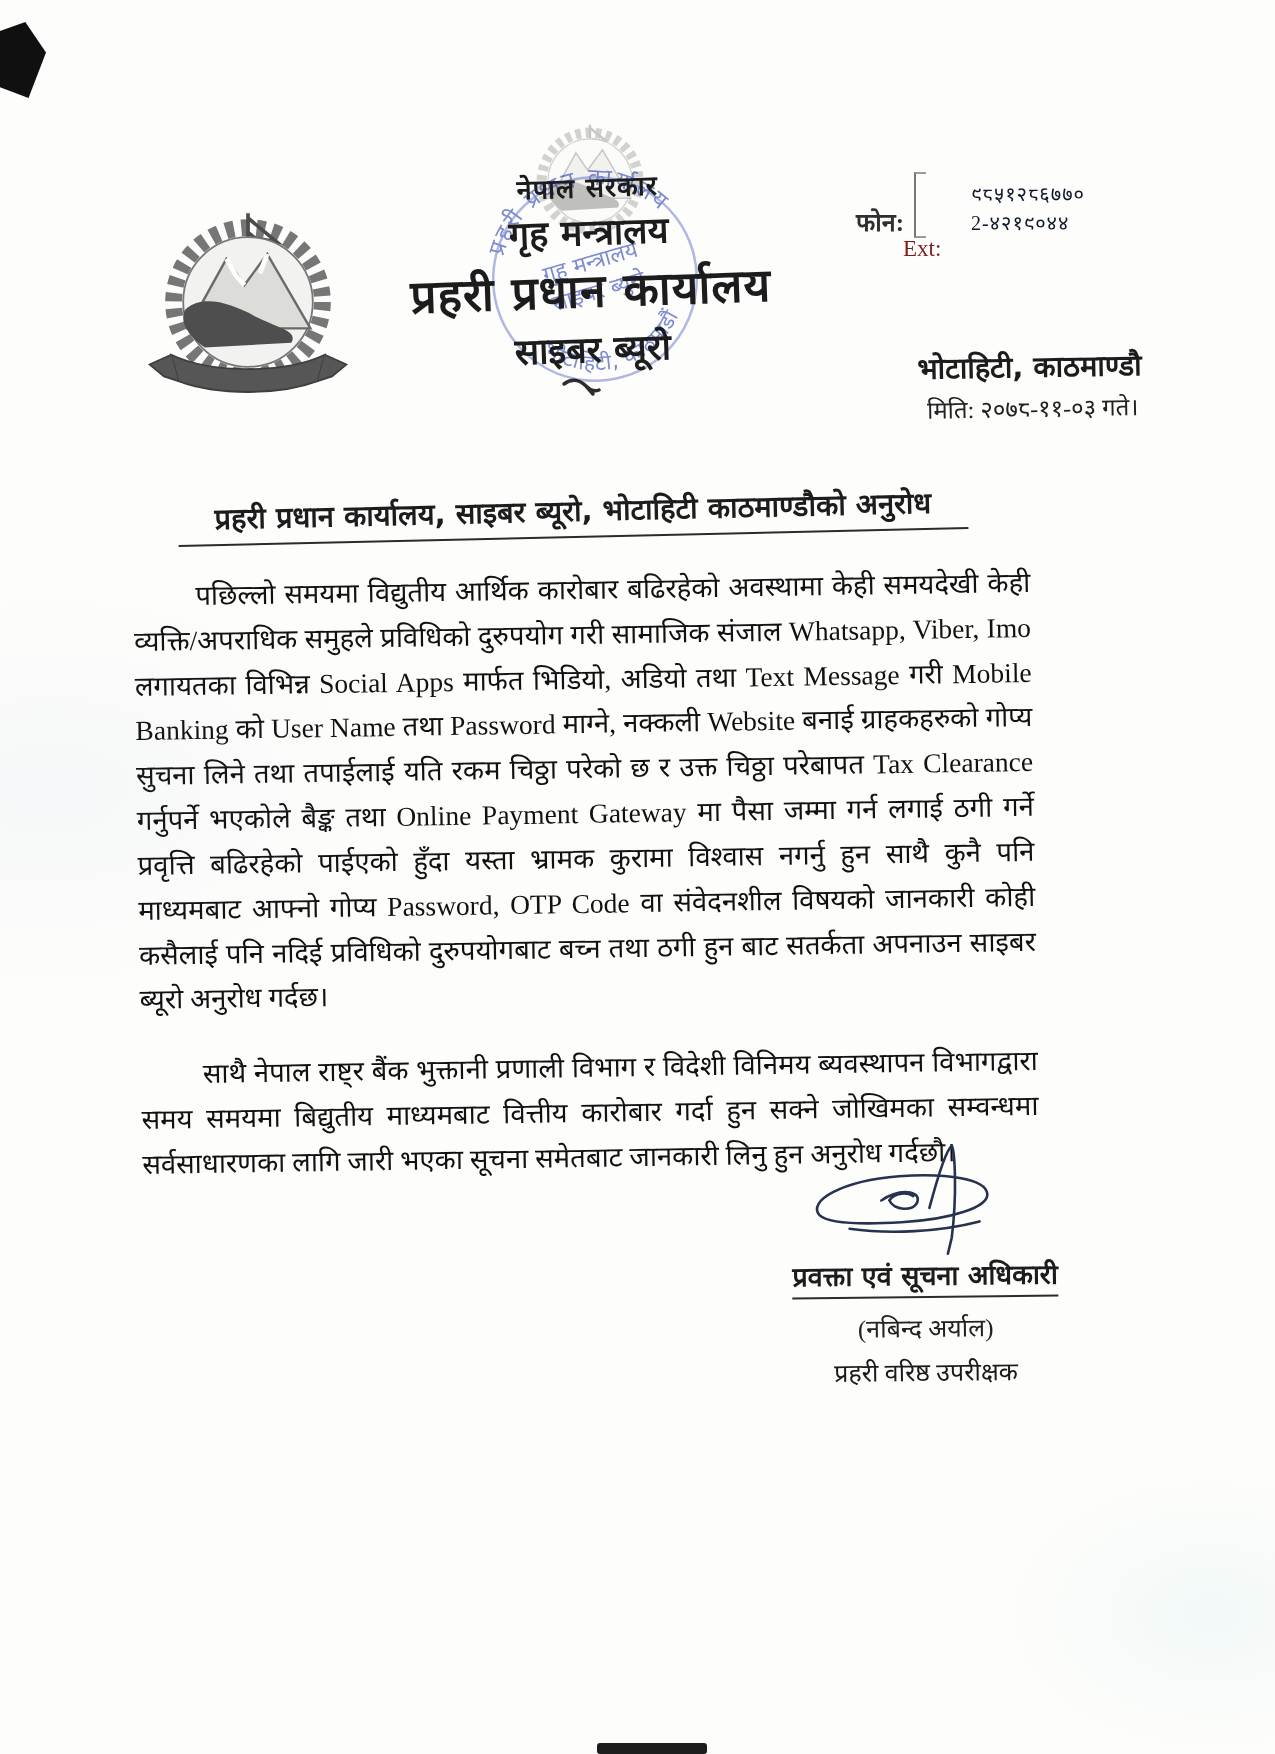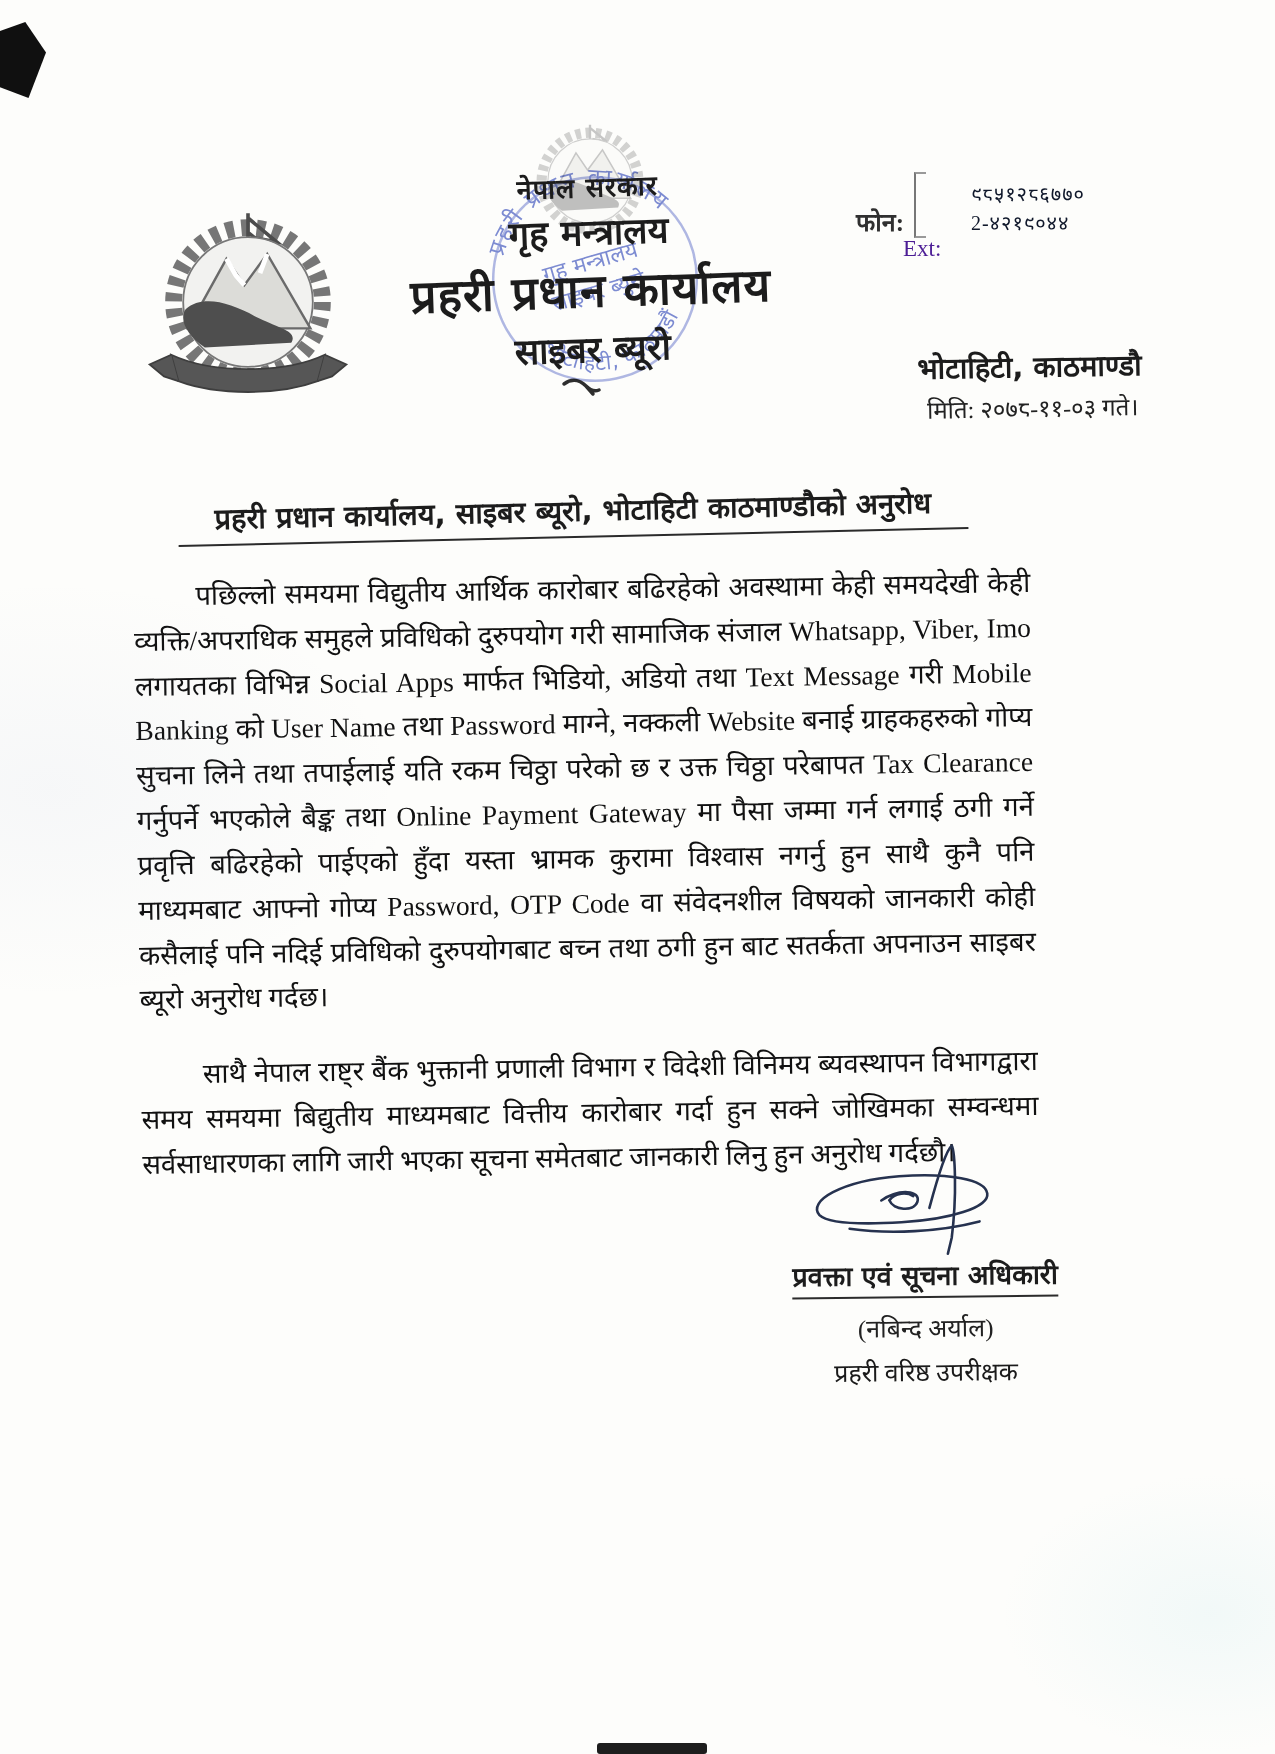--- a/index.html
+++ b/index.html
@@ -41,21 +41,21 @@
     font-family:"DejaVu Sans","Liberation Sans",sans-serif;
   }
   .h-govt{font-size:27px;font-weight:bold;letter-spacing:1px;}
   .h-ministry{font-size:36px;font-weight:bold;margin-top:2px;}
   .h-office{font-size:46px;font-weight:bold;margin-top:2px;letter-spacing:1px;}
   .h-bureau{font-size:36px;font-weight:bold;margin-top:4px;}
   .phone-block{position:absolute;left:856px;top:166px;width:300px;display:flex;align-items:flex-end;z-index:2;}
   .phone-label{font-size:25px;font-weight:bold;color:#303030;margin-top:14px;}
   .phone-bracket{width:10px;height:62px;border-left:2px solid #777;border-top:2px solid #999;border-bottom:2px solid #999;margin:6px 4px 0 10px;}
   .phone-numbers{font-size:20px;color:#0f172a;line-height:1.45;letter-spacing:1px;margin-left:41px;}
-  .ext-line{position:absolute;left:903px;top:236px;font-size:23px;color:#4c1d95;z-index:2;font-family:"Liberation Serif",serif;}
+  .ext-line{position:absolute;left:903px;top:236px;font-size:23px;color:#7f1d1d;z-index:2;font-family:"Liberation Serif",serif;}
   .address-block{position:absolute;left:690px;top:348px;width:452px;text-align:right;transform:rotate(-1deg);}
   .addr{font-size:29px;font-weight:bold;font-family:"DejaVu Sans","Liberation Sans",sans-serif;}
   .date-line{font-size:24px;margin-top:6px;color:#222;padding-right:4px;}
   .ink-mark{position:absolute;left:560px;top:374px;width:42px;height:26px;}
   
   .letter-title{
     position:absolute;left:178px;top:490px;width:790px;
     text-align:center;font-size:29px;font-weight:bold;
     font-family:"DejaVu Sans","Liberation Sans",sans-serif;
     transform:rotate(-1.3deg);

